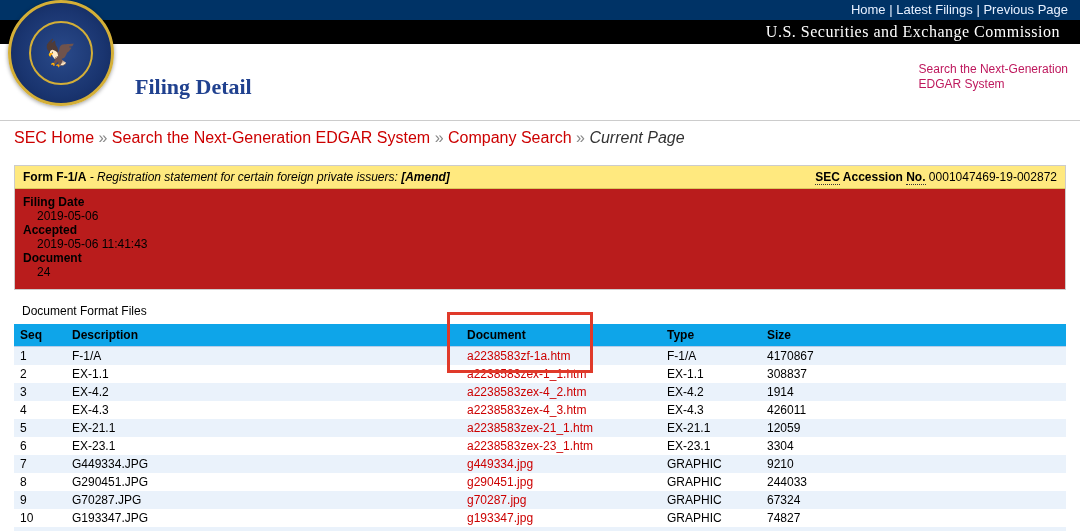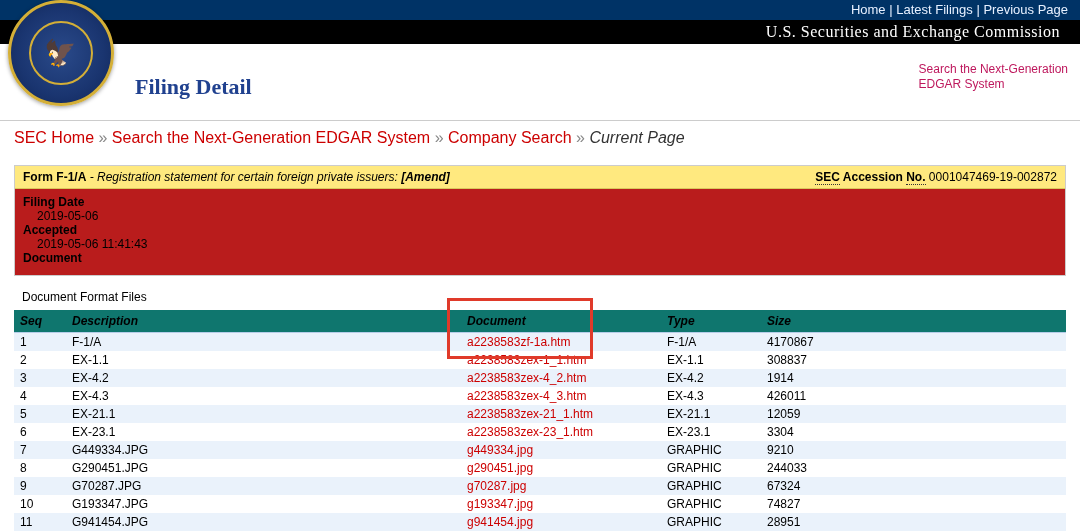--- a/index.html
+++ b/index.html
@@ -112,26 +112,25 @@
   .section-title {
     margin: 14px 0 6px 8px;
     font-size: 12px;
   }
   table.files {
     width: 100%;
     border-collapse: collapse;
     font-size: 12px;
   }
   table.files th {
-    background: #0f766e;
+    background: #0ea5e9;
     text-align: left;
     padding: 4px 6px;
     font-weight: bold;
     border-bottom: 1px solid #b7cde8;
-    font-style: italic;
   }
   table.files td {
     padding: 2px 6px;
     white-space: nowrap;
   }
   table.files tr.even td { background: #eaf2fb; }
   table.files tr.odd td { background: #ffffff; }
   table.files td.doc a { color: #cc0000; text-decoration: none; }
   .redbox {
     position: absolute;
@@ -183,20 +182,21 @@
       <div>
         <b><span class="udot">SEC</span><span> Accession </span><span class="udot">No.</span></b><span> 0001047469-19-002872</span>
       </div>
     </div>
     <div class="yellowbox-body">
       <div class="lbl">Filing Date</div>
       <div class="val">2019-05-06</div>
       <div class="lbl">Accepted</div>
       <div class="val">2019-05-06 11:41:43</div>
       <div class="lbl">Document</div>
+      <div class="val">24</div>
     </div>
   </div>
 
   <div class="section-title">Document Format Files</div>
 
   <div class="table-wrap">
     <table class="files">
       <colgroup>
         <col style="width:52px">
         <col style="width:395px">

